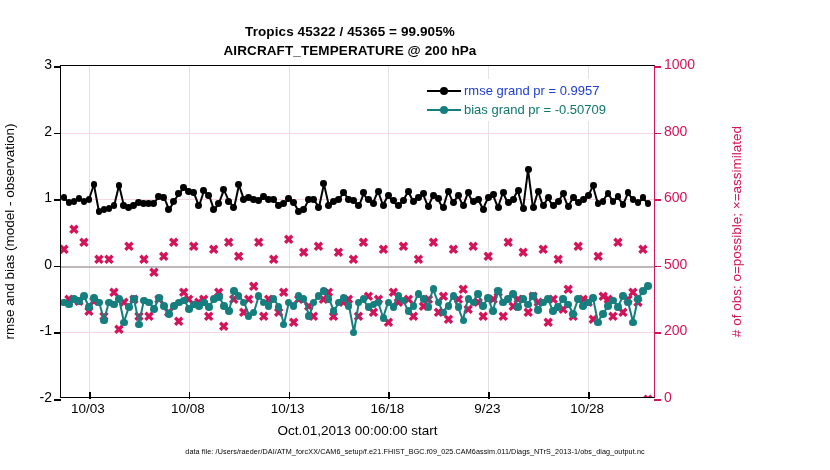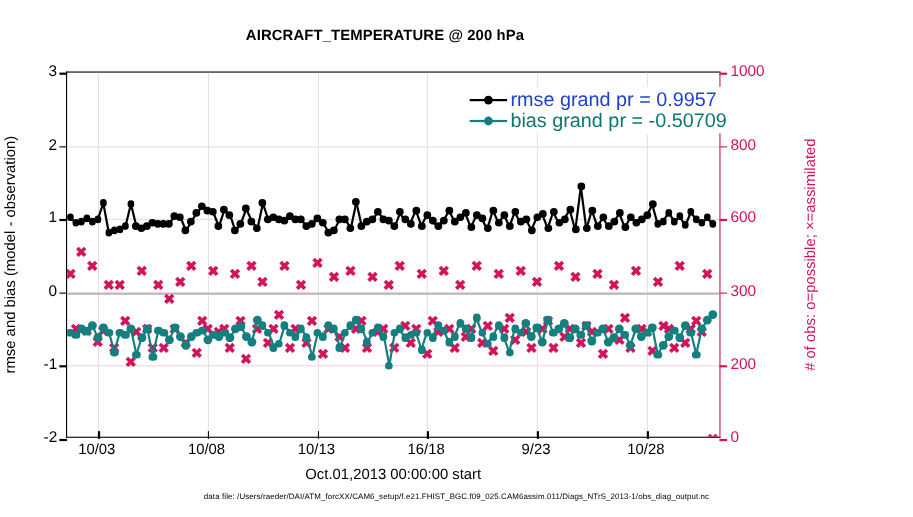--- a/index.html
+++ b/index.html
@@ -74,41 +74,42 @@
     padding:2px 4px 2px 2px;
     display:flex;flex-direction:column;gap:2px;
     z-index:6;
   }
   .legend-row{display:flex;align-items:center;height:17px;}
   .legend-sample{position:relative;width:34px;height:12px;margin-right:3px;}
   .legend-sample .lline{position:absolute;left:0;top:5px;width:34px;height:2.4px;}
   .legend-sample .lmark{
     position:absolute;left:13px;top:2.2px;width:8px;height:8px;border-radius:50%;
   }
-  .legend-text{font-size:18px;color:#1f3fcf;white-space:nowrap;}
+  .legend-text{font-size:13px;color:#1f3fcf;white-space:nowrap;}
 
   
   #footer{
     position:absolute;left:0;top:447px;width:830px;text-align:center;
     font-size:7.2px;color:#000;letter-spacing:.1px;
   }
 
   
   .pt{position:absolute;border-radius:50%;}
   .seg{position:absolute;transform-origin:0 50%;}
   .xmark{position:absolute;color:#d4145a;font-size:13px;line-height:1;
          font-family:"Liberation Sans", sans-serif;font-weight:bold;
          transform:translate(-50%,-50%);}
 </style>
 </head>
 <body>
 
 <div id="figure">
 
   <div class="title-block">
+    <div class="title-line">Tropics 45322 / 45365 = 99.905%</div>
     <div class="title-line">AIRCRAFT_TEMPERATURE @ 200 hPa</div>
   </div>
 
   <div id="ytitle-left">
     <span>rmse and bias (model - observation)</span>
   </div>
 
   <div id="ytitle-right">
     <span># of obs: o=possible; ×=assimilated</span>
   </div>
@@ -757,21 +758,21 @@
   <div id="footer">data file: /Users/raeder/DAI/ATM_forcXX/CAM6_setup/f.e21.FHIST_BGC.f09_025.CAM6assim.011/Diags_NTrS_2013-1/obs_diag_output.nc</div>
 
 <div class="ylab-l" style="top: 389px; left: 8px; position: absolute; width: 44px;">-2</div>
     <div class="ylab-l" style="top: 322.4px; left: 8px; position: absolute; width: 44px;">-1</div>
     <div class="ylab-l" style="top: 255.8px; left: 8px; position: absolute; width: 44px;">0</div>
     <div class="ylab-l" style="top: 189.2px; left: 8px; position: absolute; width: 44px;">1</div>
     <div class="ylab-l" style="top: 122.6px; left: 8px; position: absolute; width: 44px;">2</div>
     <div class="ylab-l" style="top: 56px; left: 8px; position: absolute; width: 44px;">3</div>
     <div class="ylab-r" style="top: 389px; left: 664px; position: absolute;">0</div>
     <div class="ylab-r" style="top: 322.4px; left: 664px; position: absolute;">200</div>
-    <div class="ylab-r" style="top: 255.8px; left: 664px; position: absolute;">300</div>
+    <div class="ylab-r" style="top: 255.8px; left: 664px; position: absolute;">500</div>
     <div class="ylab-r" style="top: 189.2px; left: 664px; position: absolute;">600</div>
     <div class="ylab-r" style="top: 122.6px; left: 664px; position: absolute;">800</div>
     <div class="ylab-r" style="top: 56px; left: 664px; position: absolute;">1000</div>
     <div class="xlab" style="left: 87.953px; top: 401px;">10/03</div>
     <div class="xlab" style="left: 187.785px; top: 401px;">10/08</div>
     <div class="xlab" style="left: 287.617px; top: 401px;">10/13</div>
     <div class="xlab" style="left: 387.45px; top: 401px;">16/18</div>
     <div class="xlab" style="left: 487.282px; top: 401px;">9/23</div>
     <div class="xlab" style="left: 587.114px; top: 401px;">10/28</div>
   </div>

